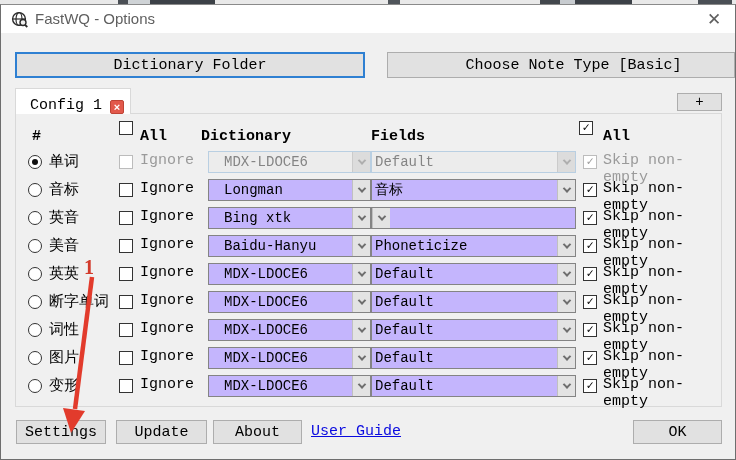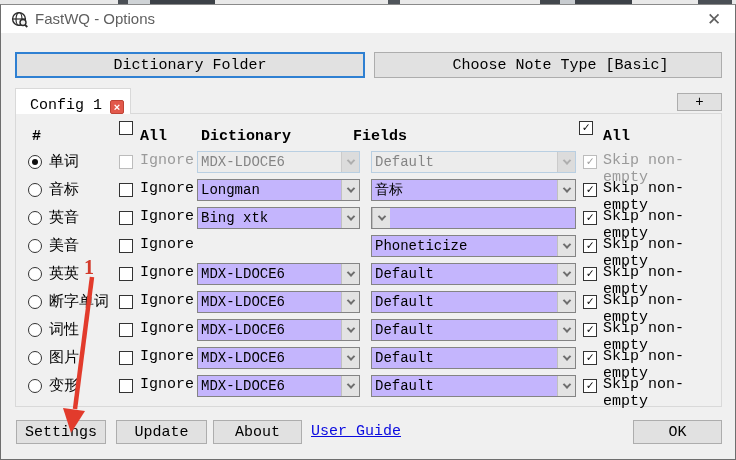--- a/index.html
+++ b/index.html
@@ -37,21 +37,21 @@
     display:flex; align-items:center; justify-content:center; cursor:default;
   }
 
   
   .btn{
     position:absolute; background:#e1e1e1; border:1px solid #adadad;
     display:flex; align-items:center; justify-content:center;
     font-size:15px; color:#000; cursor:default;
   }
   .btn-dict-folder{ left:14px; top:47px; width:350px; height:26px; border:2px solid #2f80d2; }
-  .btn-note-type{ left:373px; top:47px; width:348px; height:26px;padding-left:25px; }
+  .btn-note-type{ left:386px; top:47px; width:348px; height:26px;padding-left:25px; }
 
   
   .tab{
     position:absolute; left:14px; top:83px; width:116px; height:26px;
     background:#fff; border:1px solid #d9d9d9; border-bottom:none; z-index:2;
     display:flex; align-items:flex-end; padding-left:14px; gap:8px; font-size:15px;
   }
   .tab-close{
     width:14px; height:14px; background:#e2584b; border:1px solid #bf4335; border-radius:2px;
     color:#fff; font-size:11px; line-height:12px; text-align:center;
@@ -61,21 +61,21 @@
 
   
   .pane{
     position:absolute; left:14px; top:108px; width:707px; height:294px;
     background:#f0f0f0; border:1px solid #d9d9d9; z-index:1;
   }
   .pane .hdr{ position:absolute; top:14px; height:20px; font-weight:bold; }
   .hdr-num{ left:16px; }
   .hdr-all-left{ left:124px; }
   .hdr-dict{ left:185px; }
-  .hdr-fields{ left:337px; }
+  .hdr-fields{ left:355px; }
   .hdr-all-right{ left:587px; }
   .hdr-cb-left{ position:absolute; left:103px; top:16px; }
   .hdr-cb-right{ position:absolute; left:563px; top:16px; }
 
   .rows{ position:absolute; left:0; top:34px; width:100%; }
   .trow{ position:relative; height:28px; width:100%; }
 
   
   .radio{
     position:absolute; left:12px; top:7px; width:14px; height:14px;
@@ -97,21 +97,21 @@
   .cb-skip{ left:567px; }
   .cblabel{ position:absolute; top:4px; }
   .lbl-ignore{ left:124px; }
   .lbl-skip{ left:587px; }
 
   
   .select{
     position:absolute; top:3px; height:22px; background:#c4b5fd; border:1px solid #848484;
     display:flex; align-items:center;
   }
-  .sel-dict{ left:181px; width:163px; }
+  .sel-dict{ left:192px; width:163px;padding-left:12px; }
   .sel-field{ left:355px; width:205px; }
   .sel-text{
     flex:1; font-size:14px; padding-left:3px; white-space:nowrap; overflow:hidden;
   }
   .sel-btn{
     width:18px; height:20px; background:#e3e3e3; border-left:1px solid #c0c0c0;
     display:flex; align-items:center; justify-content:center;
   }
   .chev{
     width:6px; height:6px; border-right:2px solid #6e6e6e; border-bottom:2px solid #6e6e6e;
@@ -239,20 +239,26 @@
             </span>
     </span>
     <span class="cb cb-skip checked"></span>
     <span class="cblabel lbl-skip">Skip non-empty</span>
   </div>
         <div class="trow">
     <span class="radio"></span>
     <span class="rlabel">美音</span>
     <span class="cb cb-ignore"></span>
     <span class="cblabel lbl-ignore">Ignore</span>
+    <span class="select sel-dict">
+      <span class="sel-text">Baidu-Hanyu</span>
+      <span class="sel-btn">
+              <span class="chev"></span>
+            </span>
+    </span>
     <span class="select sel-field">
       <span class="sel-text">Phoneticize</span>
       <span class="sel-btn">
               <span class="chev"></span>
             </span>
     </span>
     <span class="cb cb-skip checked"></span>
     <span class="cblabel lbl-skip">Skip non-empty</span>
   </div>
         <div class="trow">

